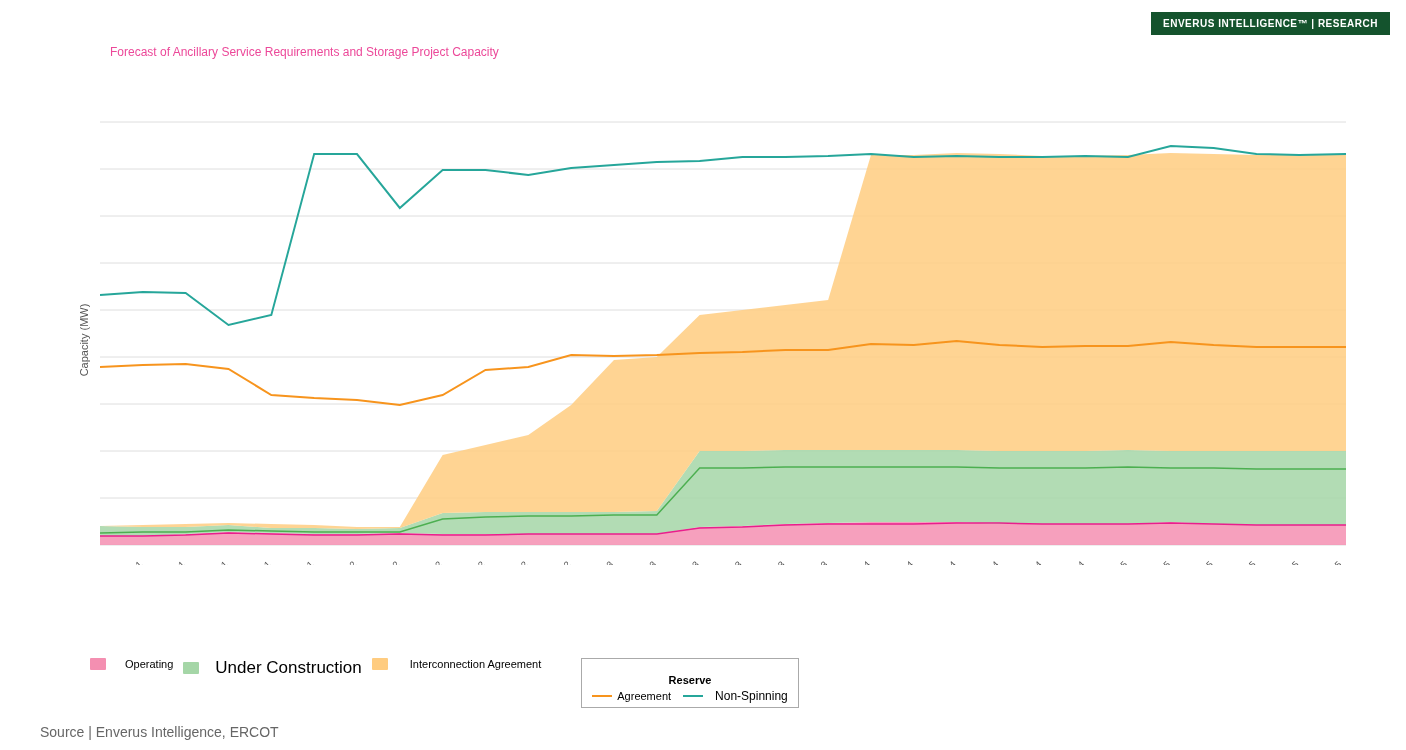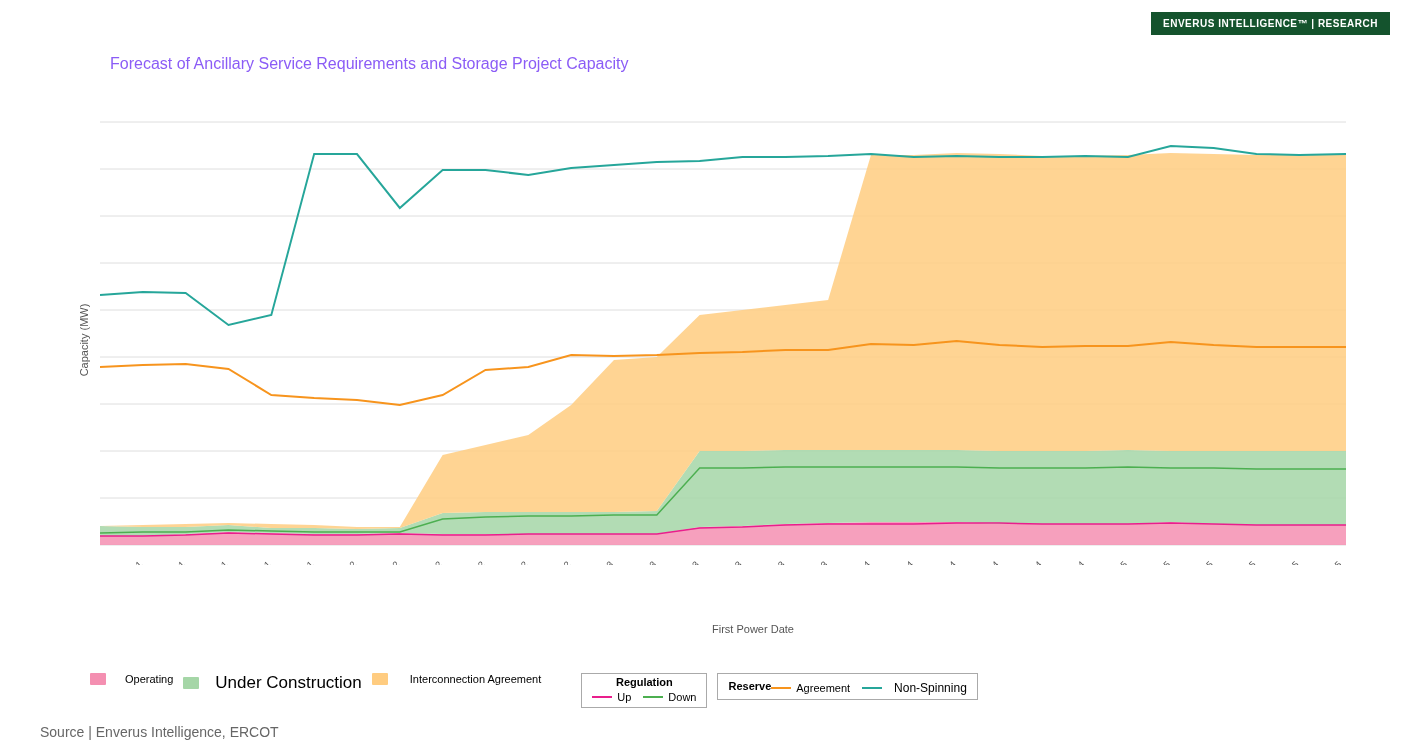--- a/index.html
+++ b/index.html
@@ -27,21 +27,21 @@
       align-items: center;
       gap: 5px;
       font-size: 11px;
     }
   </style>
 </head>
 <body>
 
 <div class="header-badge">ENVERUS INTELLIGENCE™ | RESEARCH</div>
 
-<div style="position:absolute; top:55px; left:110px; font-size:16px; color:#8b5cf6;">Forecast of Ancillary Service Requirements and Storage Project Capacity</div>
+<div style="position:absolute; top:45px; left:110px; font-size:12px; color:#ec4899;">Forecast of Ancillary Service Requirements and Storage Project Capacity</div>
 
 <div style="position:absolute; top:75px; left:40px; right:40px; height:530px;">
   <div style="position:relative; height:100%;">
 
     <div style="position:absolute; left:8px; top:50%; transform:translateY(-50%) rotate(-90deg); font-size:11px; color:#555; white-space:nowrap;">Capacity (MW)</div>
 
     <svg style="position:absolute; left:60px; top:0; right:20px; width:calc(100% - 80px); height:490px;" viewBox="0 0 1280 490" preserveAspectRatio="none">
       <defs>
         <clipPath id="chartClip">
           <rect x="0" y="0" width="1280" height="470"></rect>
@@ -392,56 +392,42 @@
           1056,82
           1100,71
           1144,73
           1188,79
           1232,80
           1280,79
         "></polyline>
 
     </svg>
 
-    <div style="text-align:center; font-size:11px; color:#555; margin-top:4px; margin-left:60px; position:absolute; bottom:-30px; left:60px; right:20px;">First Power Date</div>
   </div>
 </div>
 
 <div style="position:absolute; bottom:42px; left:40px; right:40px;">
   <div style="display:flex; align-items:flex-start; gap:10px; margin-left:50px; flex-wrap:wrap;">
 
     <div class="legend-item" style="display:flex;align-items:center;gap:19px;font-size:11px;">
       <span style="width:16px;height:12px;background:#f48fb1;display:inline-block;border-radius:1px;"></span>
       <span>Operating</span>
     </div>
     <div class="legend-item" style="display:flex;align-items:center;gap:16px;font-size:17px;">
       <span style="width:16px;height:12px;background:#a5d6a7;display:inline-block;border-radius:1px;"></span>
       <span>Under Construction</span>
     </div>
     <div class="legend-item" style="display:flex;align-items:center;gap:22px;font-size:11px;">
       <span style="width:16px;height:12px;background:#ffcc80;display:inline-block;border-radius:1px;"></span>
       <span>Interconnection Agreement</span>
     </div>
 
     <div style="width:20px;"></div>
-    <div style="border:1px solid #aaa; padding:2px 10px 4px 10px; display:flex; flex-direction:column; align-items:center;">
-      <div style="font-weight:bold; font-size:11px; margin-bottom:3px;">Regulation</div>
-      <div style="display:flex; gap:12px; align-items:center;">
-        <div style="display:flex;align-items:center;gap:5px;font-size:11px;">
-          <span style="width:20px;height:2px;background:#e91e8c;display:inline-block;"></span>
-          <span>Up</span>
-        </div>
-        <div style="display:flex;align-items:center;gap:5px;font-size:11px;">
-          <span style="width:20px;height:2px;background:#4caf50;display:inline-block;"></span>
-          <span>Down</span>
-        </div>
-      </div>
-    </div>
-
-    <div style="border:1px solid #aaa; padding:6px 10px 4px 10px; display:flex; flex-direction:row; align-items:center;">
+
+    <div style="border:1px solid #aaa; padding:15px 10px 4px 10px; display:flex; flex-direction:column; align-items:center;">
       <div style="font-weight:bold; font-size:11px; margin-bottom:3px;">Reserve</div>
       <div style="display:flex; gap:12px; align-items:center;">
         <div style="display:flex;align-items:center;gap:5px;font-size:11px;">
           <span style="width:20px;height:2px;background:#f7941d;display:inline-block;"></span>
           <span>Agreement</span>
         </div>
         <div style="display:flex;align-items:center;gap:12px;font-size:12px;">
           <span style="width:20px;height:2px;background:#26a69a;display:inline-block;"></span>
           <span>Non-Spinning</span>
         </div>

